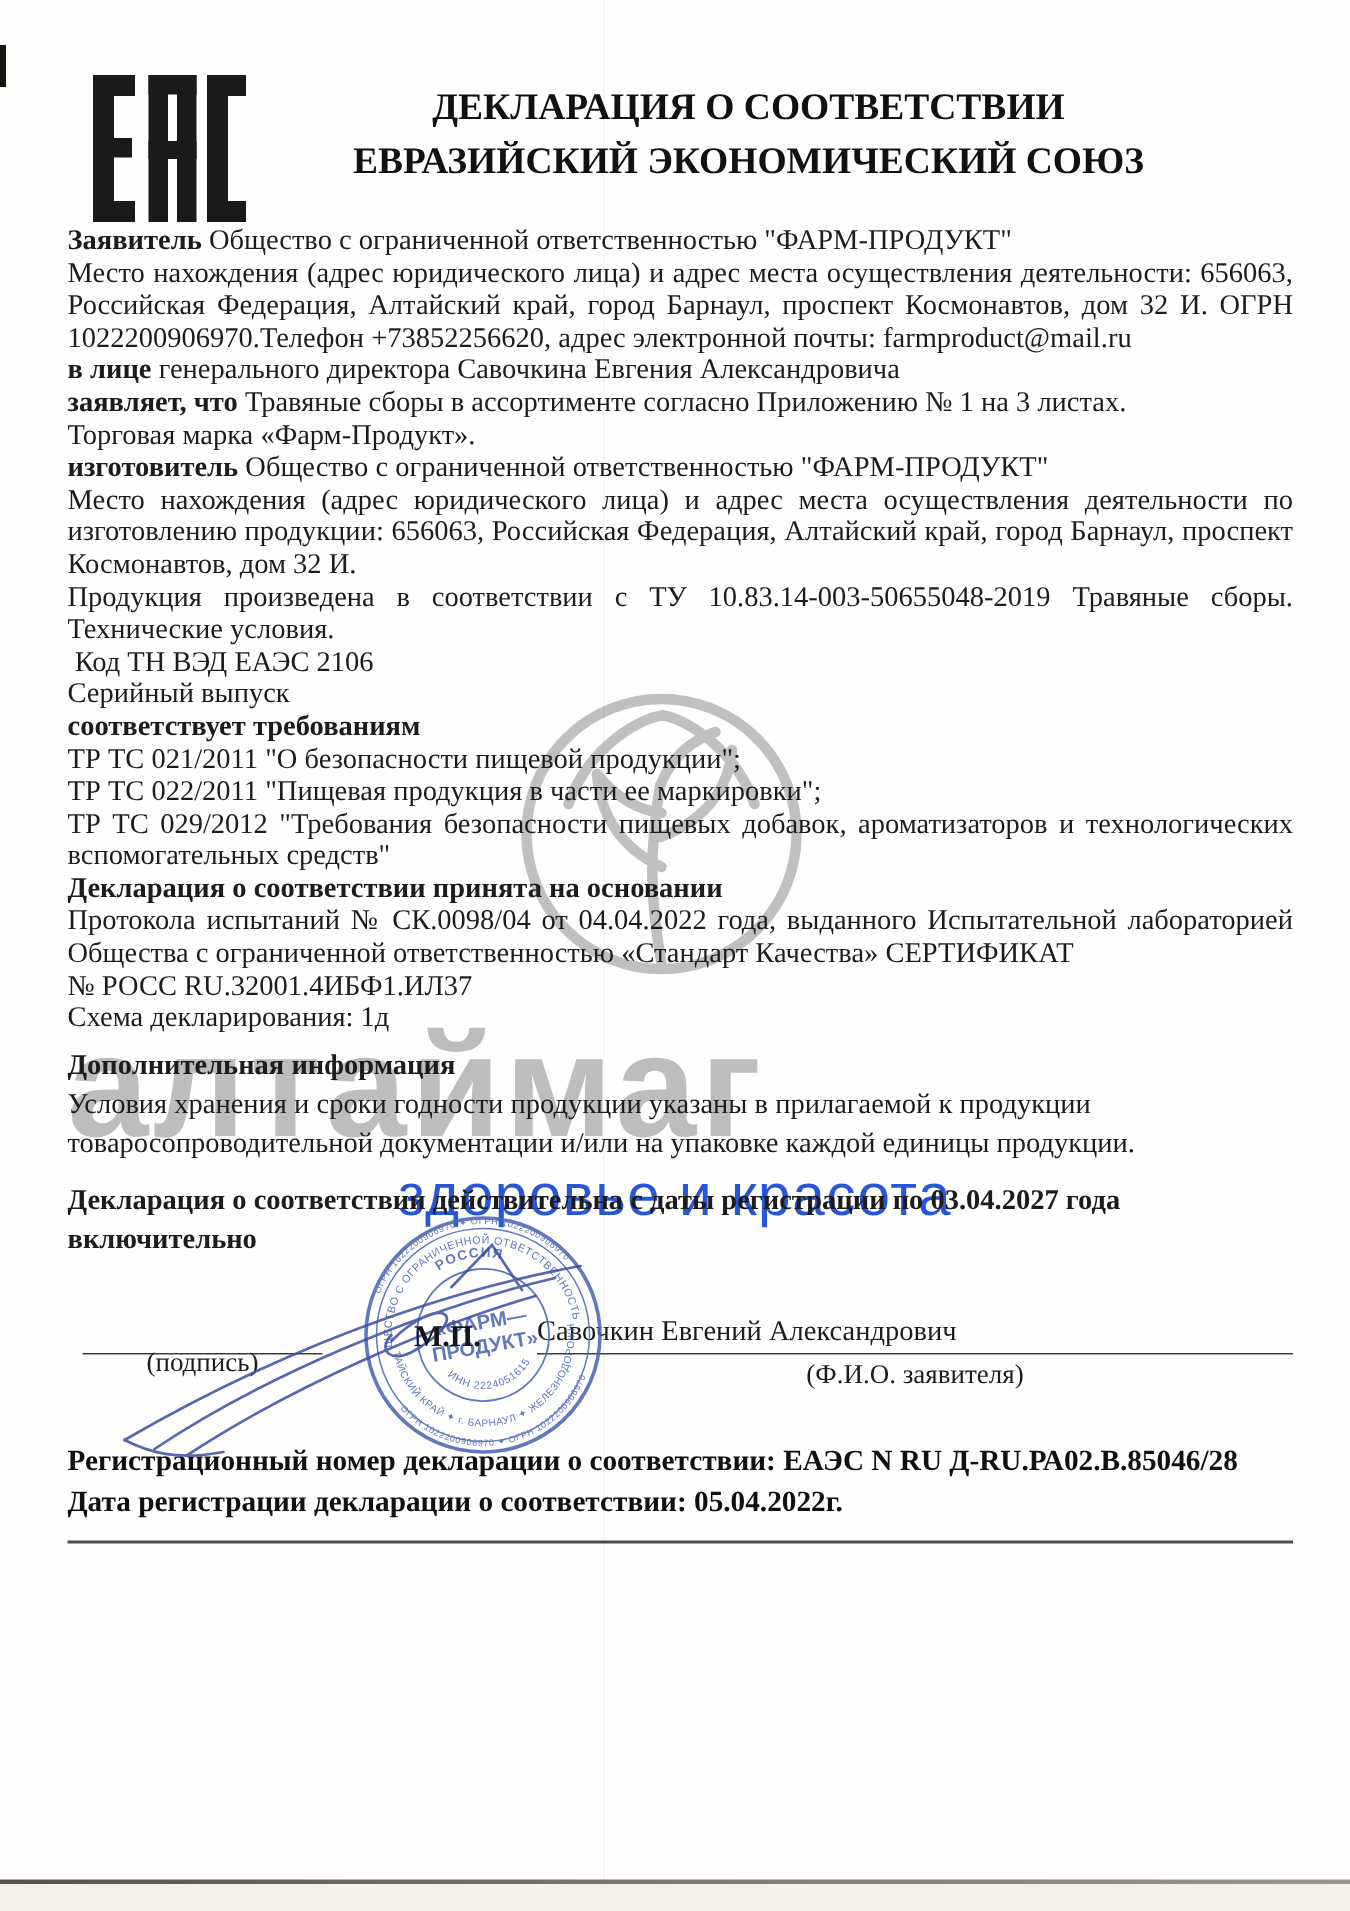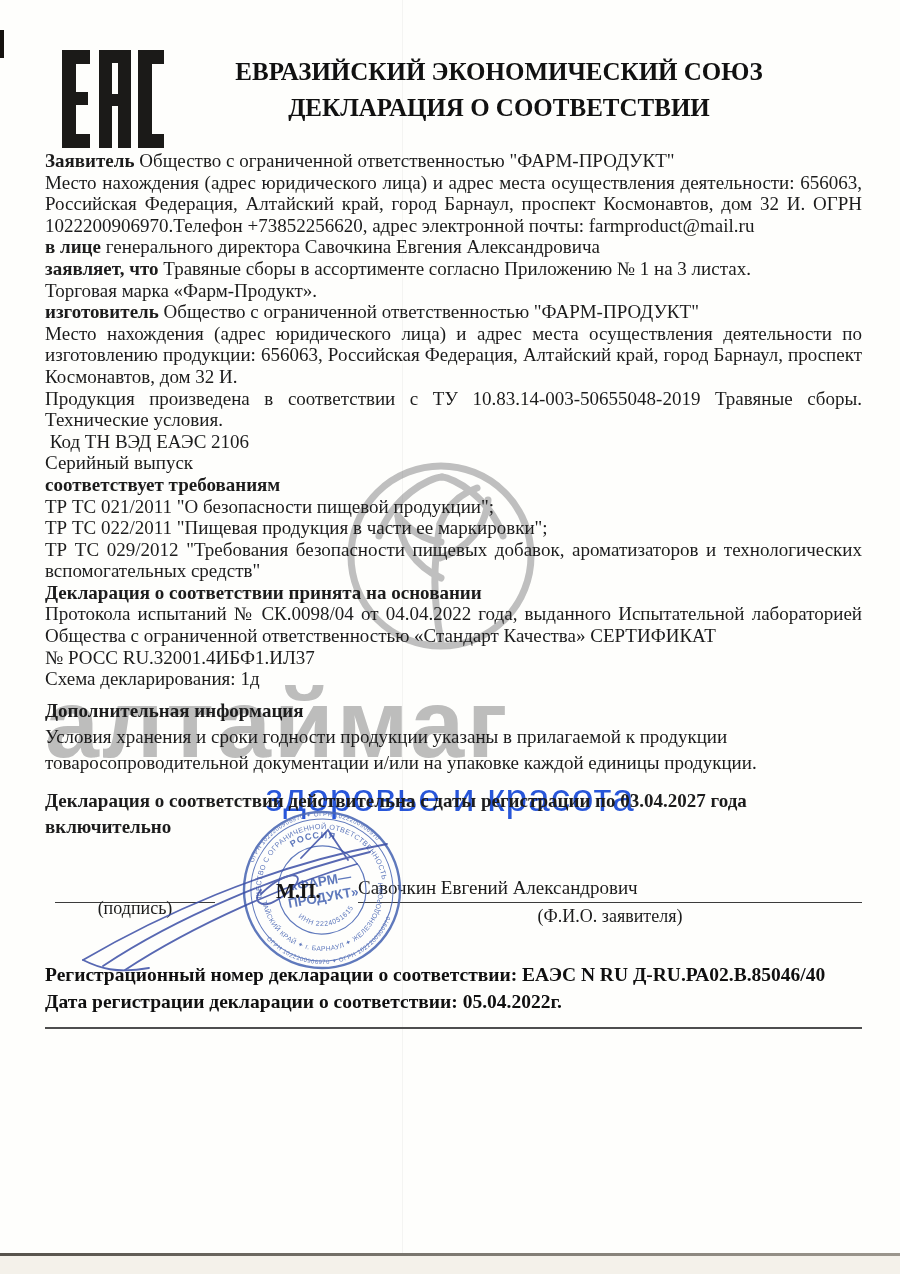--- a/index.html
+++ b/index.html
@@ -99,22 +99,22 @@
       <rect x="56" y="0" width="13" height="98"></rect>
       <rect x="37" y="0" width="32" height="13"></rect>
       <rect x="37" y="44" width="32" height="12"></rect>
       <rect x="76" y="0" width="14" height="98"></rect>
       <rect x="76" y="0" width="26" height="14"></rect>
       <rect x="76" y="84" width="26" height="14"></rect>
     </g>
   </svg>
 
   <div class="header">
+    <div>ДЕКЛАРАЦИЯ О СООТВЕТСТВИИ</div>
     <div>ЕВРАЗИЙСКИЙ ЭКОНОМИЧЕСКИЙ СОЮЗ</div>
-    <div>ДЕКЛАРАЦИЯ О СООТВЕТСТВИИ</div>
   </div>
 
   <div class="content">
     <p><b>Заявитель </b><span>Общество с ограниченной ответственностью "ФАРМ-ПРОДУКТ"</span></p>
     <p>Место нахождения (адрес юридического лица) и адрес места осуществления деятельности: 656063, Российская Федерация, Алтайский край, город Барнаул, проспект Космонавтов, дом 32 И. ОГРН 1022200906970.Телефон +73852256620, адрес электронной почты: farmproduct@mail.ru</p>
     <p><b>в лице </b><span>генерального директора Савочкина Евгения Александровича</span></p>
     <p><b>заявляет, что </b><span>Травяные сборы в ассортименте согласно Приложению № 1 на 3 листах.</span></p>
     <p class="nj">Торговая марка «Фарм-Продукт».</p>
     <p><b>изготовитель </b><span>Общество с ограниченной ответственностью "ФАРМ-ПРОДУКТ"</span></p>
     <p>Место нахождения (адрес юридического лица) и адрес места осуществления деятельности по изготовлению продукции: 656063, Российская Федерация, Алтайский край, город Барнаул, проспект Космонавтов, дом 32 И.</p>
@@ -172,21 +172,21 @@
       <path d="M 18,142 C 90,100 200,48 322,26"></path>
       <path d="M 38,148 C 110,100 215,55 305,34"></path>
       <path d="M 60,152 C 130,106 225,65 292,46"></path>
       <path d="M 236,40 L 263,12 L 283,42"></path>
       <path d="M 196,76 C 228,44 252,58 212,82 C 196,92 186,82 196,72"></path>
       <path d="M 18,142 C 34,150 52,156 84,150"></path>
     </g>
   </svg>
 
   <div class="registration">
-    <div><span>Регистрационный номер декларации о соответствии: </span><span>ЕАЭС N RU Д-RU.РА02.В.85046/40</span></div>
+    <div><span>Регистрационный номер декларации о соответствии: </span><span>ЕАЭС N RU Д-RU.РА02.В.85046/28</span></div>
     <div><span>Дата регистрации декларации о соответствии: </span><span>05.04.2022г.</span></div>
   </div>
 
   <div class="divider"></div>
 
   <div class="bottom-edge"></div>
   <div class="bottom-strip"></div>
 
 </div>
 

